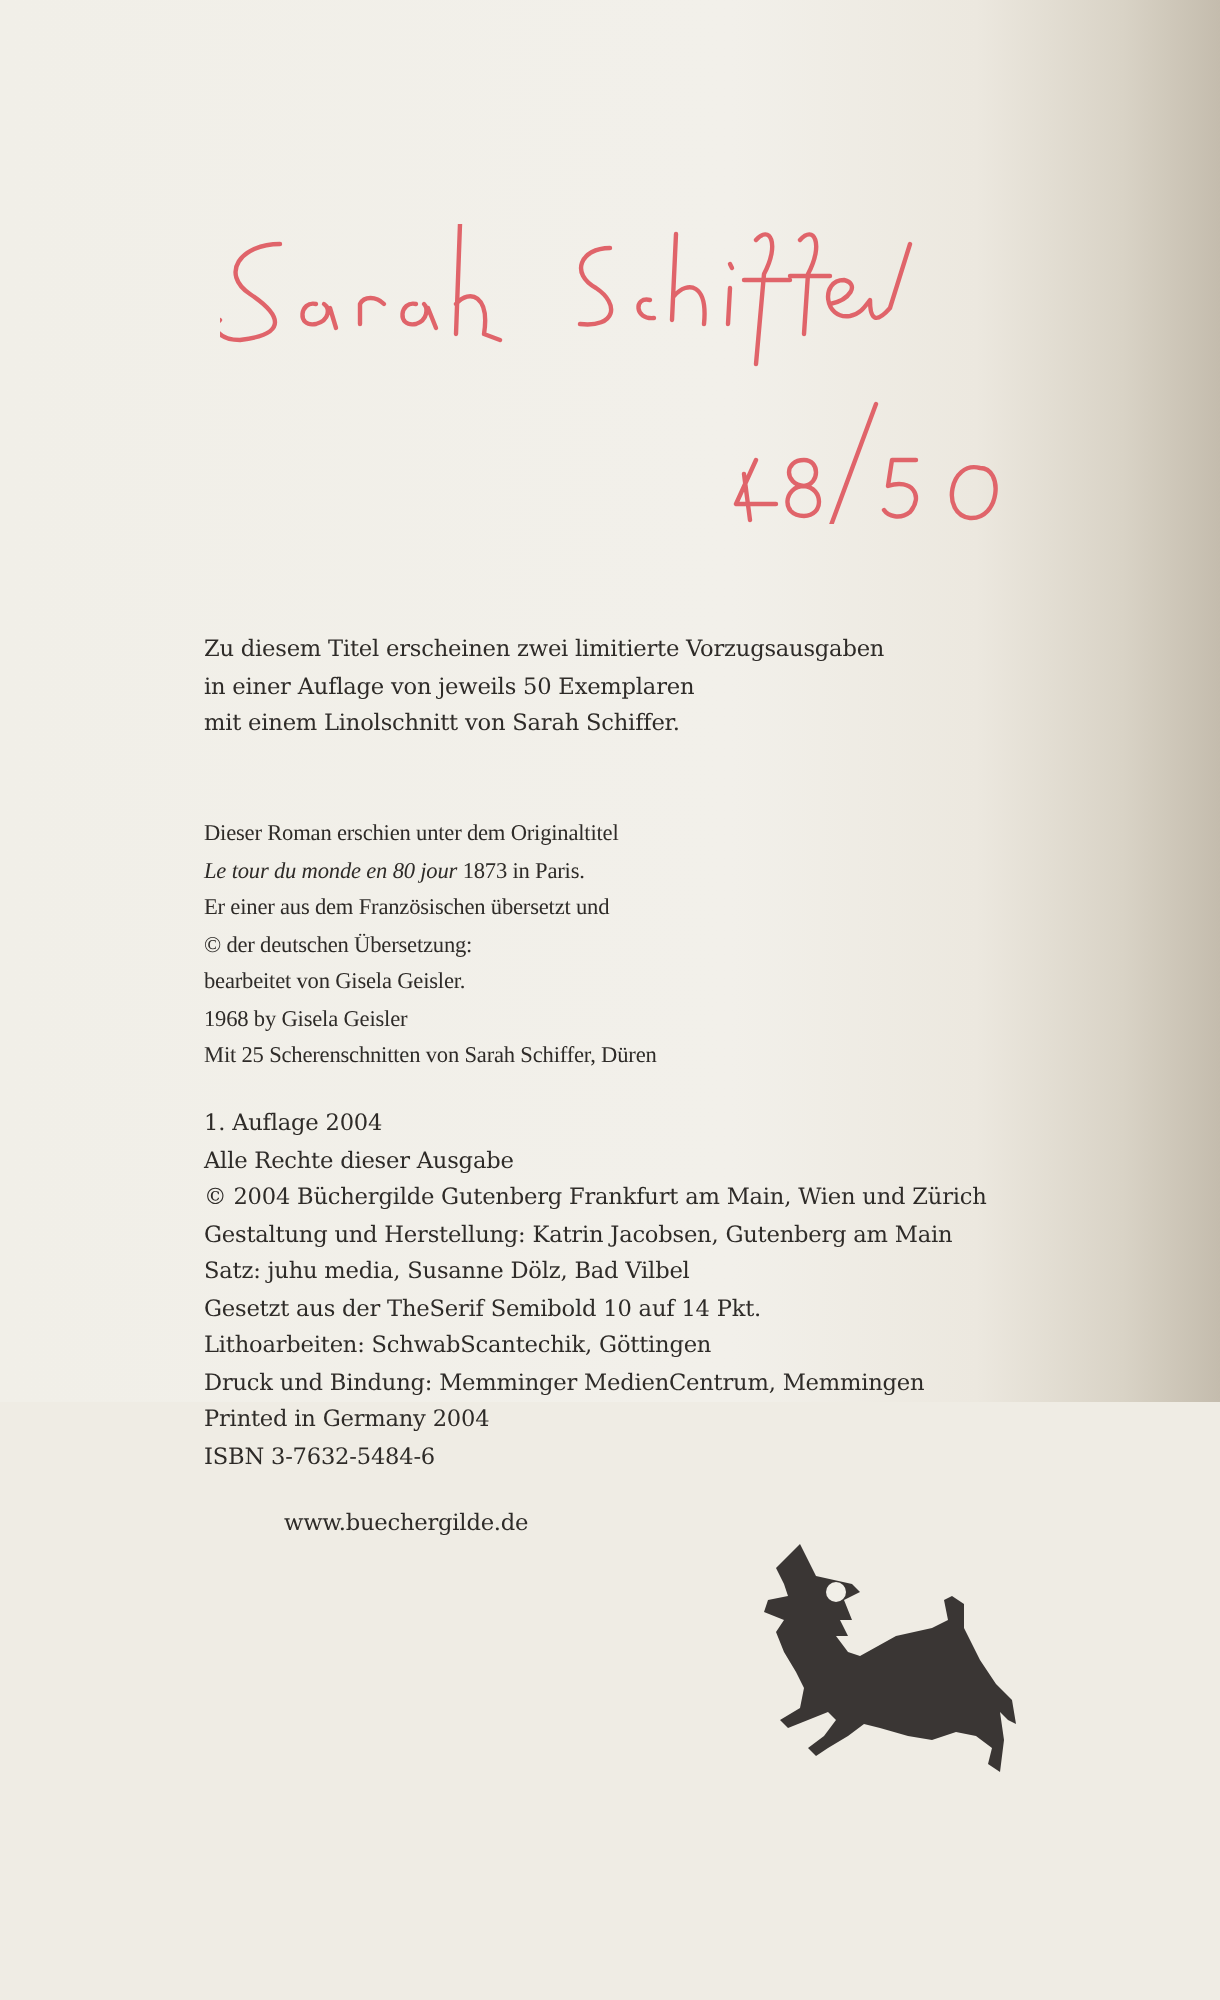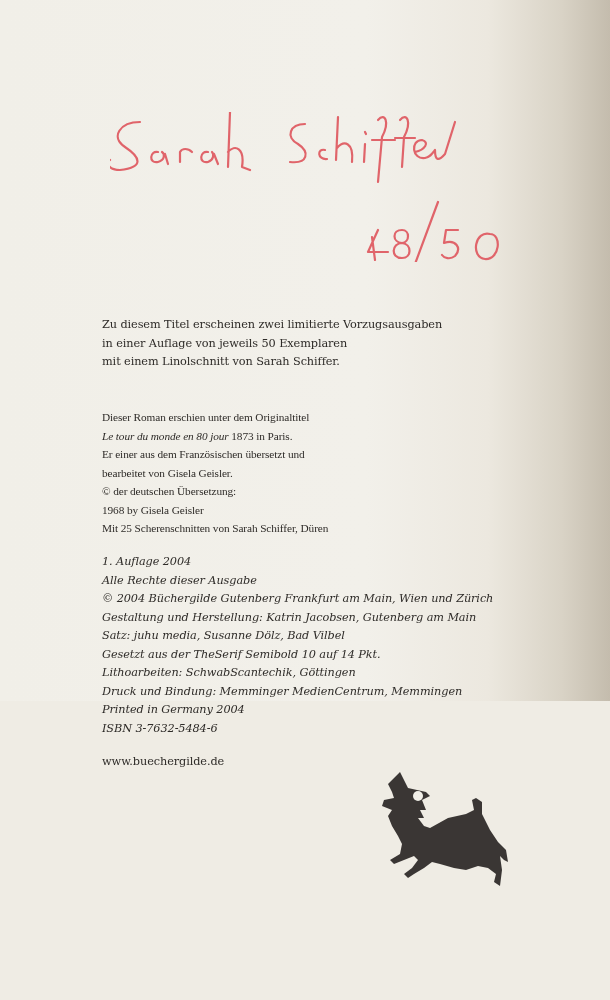--- a/index.html
+++ b/index.html
@@ -19,22 +19,22 @@
       font-weight: bold;
     }
     .signature {
       position: absolute; left: 110px; top: 112px;
       width: 400px; height: 150px;
     }
     .block { position: absolute; left: 102px; color: #2e2b28; font-size: 11.3px; line-height: 18.5px; letter-spacing: -0.1px; }
     .block .line { white-space: nowrap; }
     .block1 { top: 316px; }
     .block2 { top: 408px; font-family: Liberation Serif, serif; }
-    .block3 { top: 553px; font-style: italic; }
-    .block4 { top: 753px; }
+    .block3 { top: 553px; }
+    .block4 { top: 753px; margin-left: 40px; }
     .italic { font-style: italic; }
     .dog { position: absolute; left: 378px; top: 770px; width: 142px; height: 118px; }
   </style>
 </head>
 <body>
 
 <div class="page">
 
   <div class="showthrough">
     <div style="height:21px"></div>
@@ -72,22 +72,22 @@
   <div class="block block1">
     <div class="line">Zu diesem Titel erscheinen zwei limitierte Vorzugsausgaben</div>
     <div class="line">in einer Auflage von jeweils 50 Exemplaren</div>
     <div class="line">mit einem Linolschnitt von Sarah Schiffer.</div>
   </div>
 
   <div class="block block2">
     <div class="line">Dieser Roman erschien unter dem Originaltitel</div>
     <div class="line"><span class="italic">Le tour du monde en 80 jour</span><span> 1873 in Paris.</span></div>
     <div class="line">Er einer aus dem Französischen übersetzt und</div>
+    <div class="line">© der deutschen Übersetzung:</div>
     <div class="line">bearbeitet von Gisela Geisler.</div>
-    <div class="line">© der deutschen Übersetzung:</div>
     <div class="line">1968 by Gisela Geisler</div>
     <div class="line">Mit 25 Scherenschnitten von Sarah Schiffer, Düren</div>
   </div>
 
   <div class="block block3">
     <div class="line">1. Auflage 2004</div>
     <div class="line">Alle Rechte dieser Ausgabe</div>
     <div class="line">© 2004 Büchergilde Gutenberg Frankfurt am Main, Wien und Zürich</div>
     <div class="line">Gestaltung und Herstellung: Katrin Jacobsen, Gutenberg am Main</div>
     <div class="line">Satz: juhu media, Susanne Dölz, Bad Vilbel</div>

